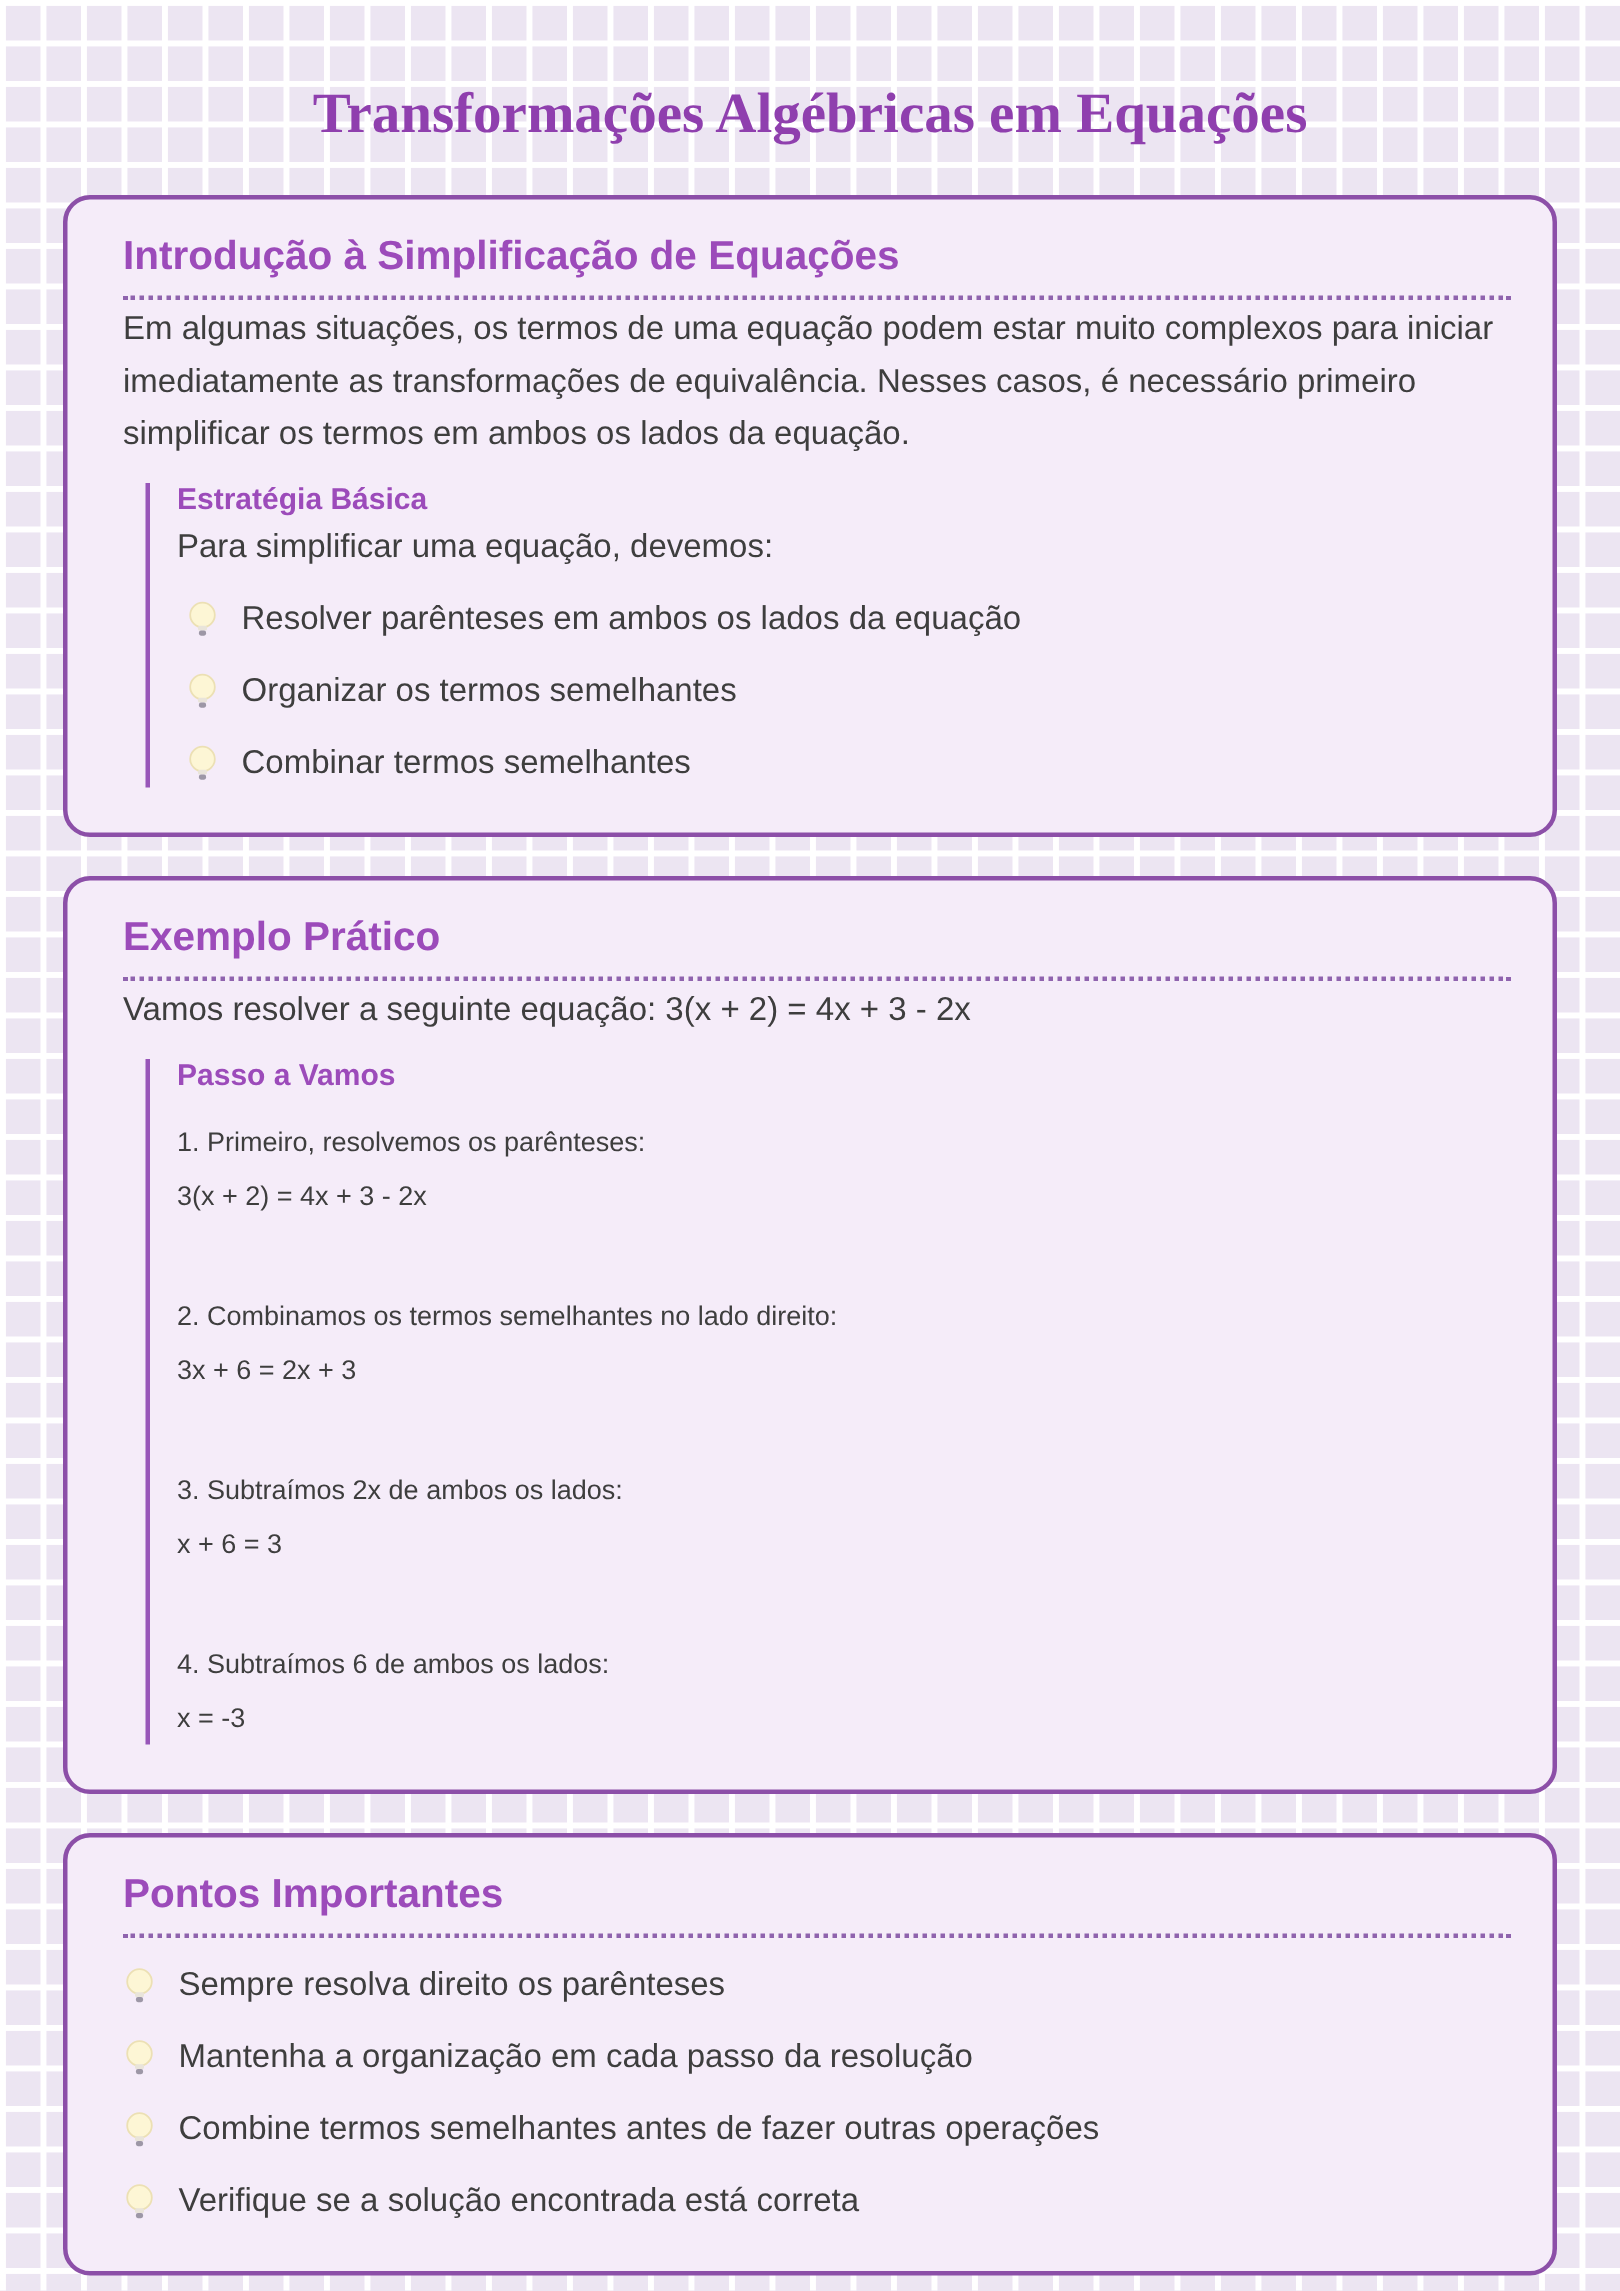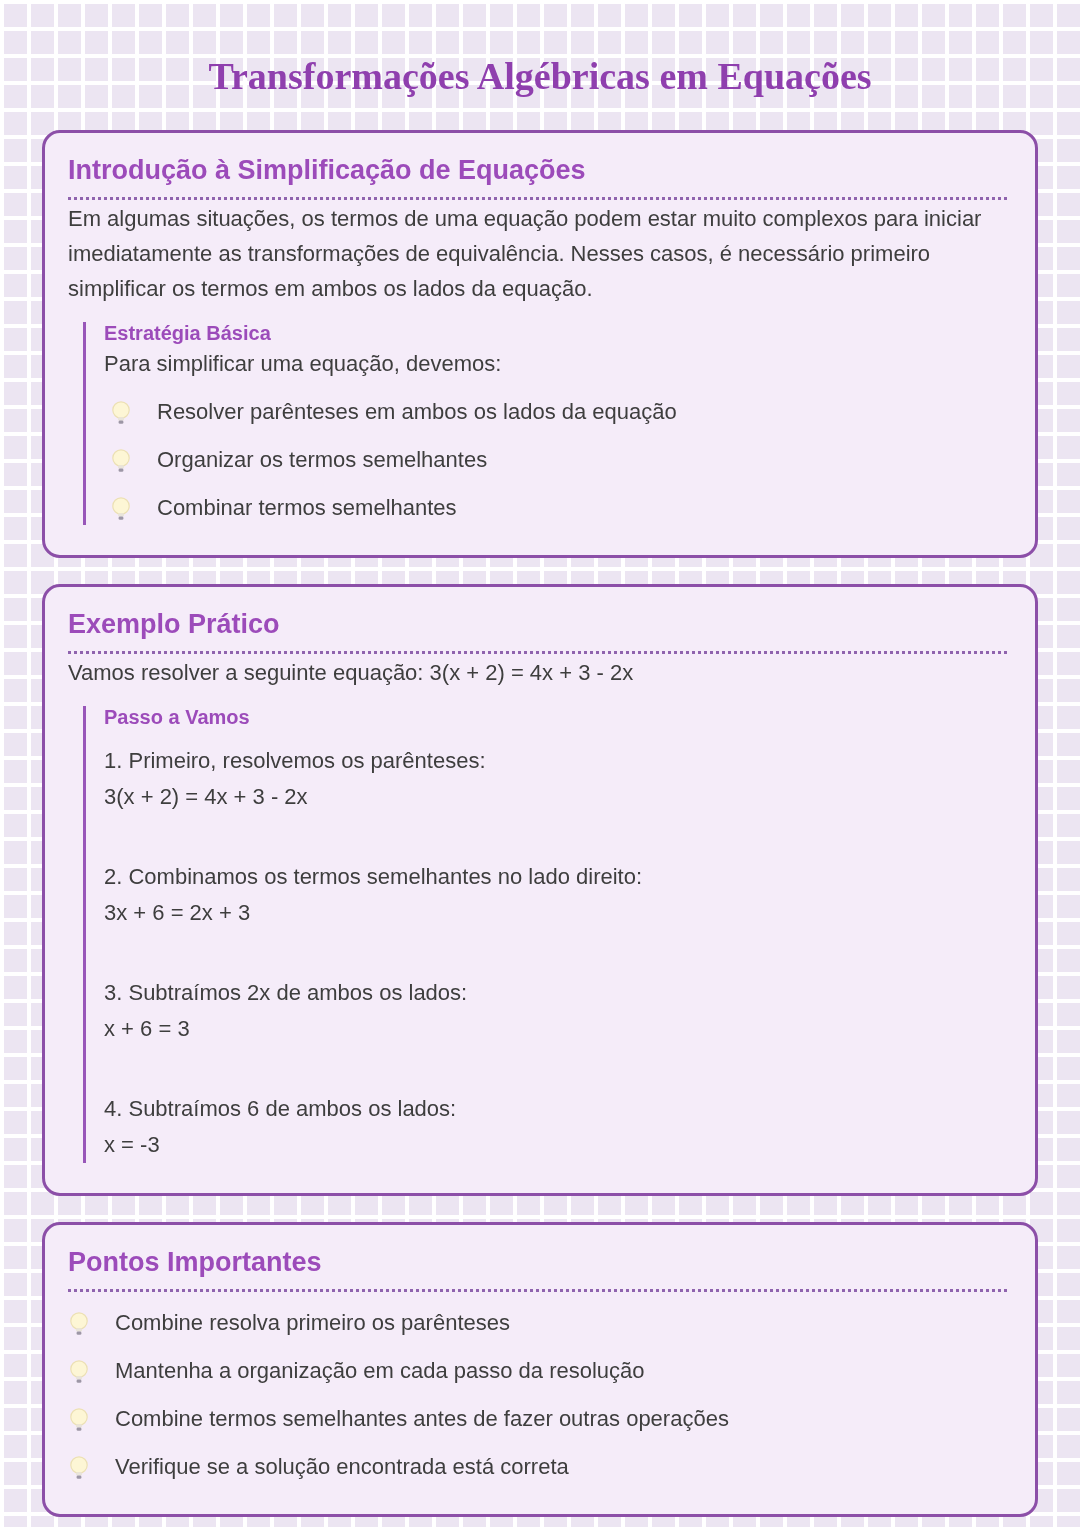--- a/index.html
+++ b/index.html
@@ -34,21 +34,21 @@
     font-size: 38px;
     font-weight: 700;
     color: var(--title-text);
     font-family: Liberation Serif, serif;
   }
   .card {
     margin: 30px 42px 0 42px;
     background: var(--card-bg);
     border: 3px solid var(--card-border);
     border-radius: 18px;
-    padding: 22px 28px 30px 23px;
+    padding: 22px 28px 30px 37px;
   }
   .card-heading {
     margin: 0;
     font-size: 27px;
     font-weight: 700;
     color: var(--heading-text);
     padding-bottom: 11px;
     border-bottom: 3px dotted var(--dotted-line);
   }
   .body-text {
@@ -69,31 +69,31 @@
   }
   .bullet-list {
     list-style: none;
     margin: 10px 0 0 0;
     padding: 0 0 0 6px;
   }
   .card-pontos .bullet-list { padding-left: 0; margin-top: 14px; }
   .bullet-item {
     display: flex;
     align-items: center;
-    gap: 25px;
+    gap: 15px;
     min-height: 34px;
     font-size: 22px;
     margin-top: 14px;
   }
   .bulb { flex: 0 0 auto; display: inline-flex; }
   .bulb svg { display: block; }
   .bullet-text { line-height: 34px; }
   .step { margin-top: 12px; }
   .step + .step { margin-top: 44px; }
-  .step p { margin: 0; font-size: 22px; line-height: 36px; }
+  .step p { margin: 0; font-size: 18px; line-height: 36px; }
 </style>
 </head>
 <body>
 
 <svg width="0" height="0" style="position:absolute">
   <defs>
     <g id="bulb-glyph">
       <circle cx="11" cy="10" r="8.2" fill="#fdf6d5" stroke="#ece0b4" stroke-width="1.2"></circle>
       <rect x="8" y="17.2" width="6" height="3.2" rx="1" fill="#e9e4da"></rect>
       <rect x="8.6" y="20.4" width="4.8" height="3.4" rx="1.4" fill="#9d97a6"></rect>
@@ -172,21 +172,21 @@
 
   <section class="card card-pontos" style="margin-top:26px;">
     <h2 class="card-heading">Pontos Importantes</h2>
     <ul class="bullet-list">
       <li class="bullet-item">
         <span class="bulb">
             <svg width="22" height="25" viewBox="0 0 22 25">
               <use href="#bulb-glyph"></use>
             </svg>
           </span>
-        <span class="bullet-text">Combine resolva primeiro os parênteses</span>
+        <span class="bullet-text">Sempre resolva direito os parênteses</span>
       </li>
       <li class="bullet-item">
         <span class="bulb">
             <svg width="22" height="25" viewBox="0 0 22 25">
               <use href="#bulb-glyph"></use>
             </svg>
           </span>
         <span class="bullet-text">Mantenha a organização em cada passo da resolução</span>
       </li>
       <li class="bullet-item">

